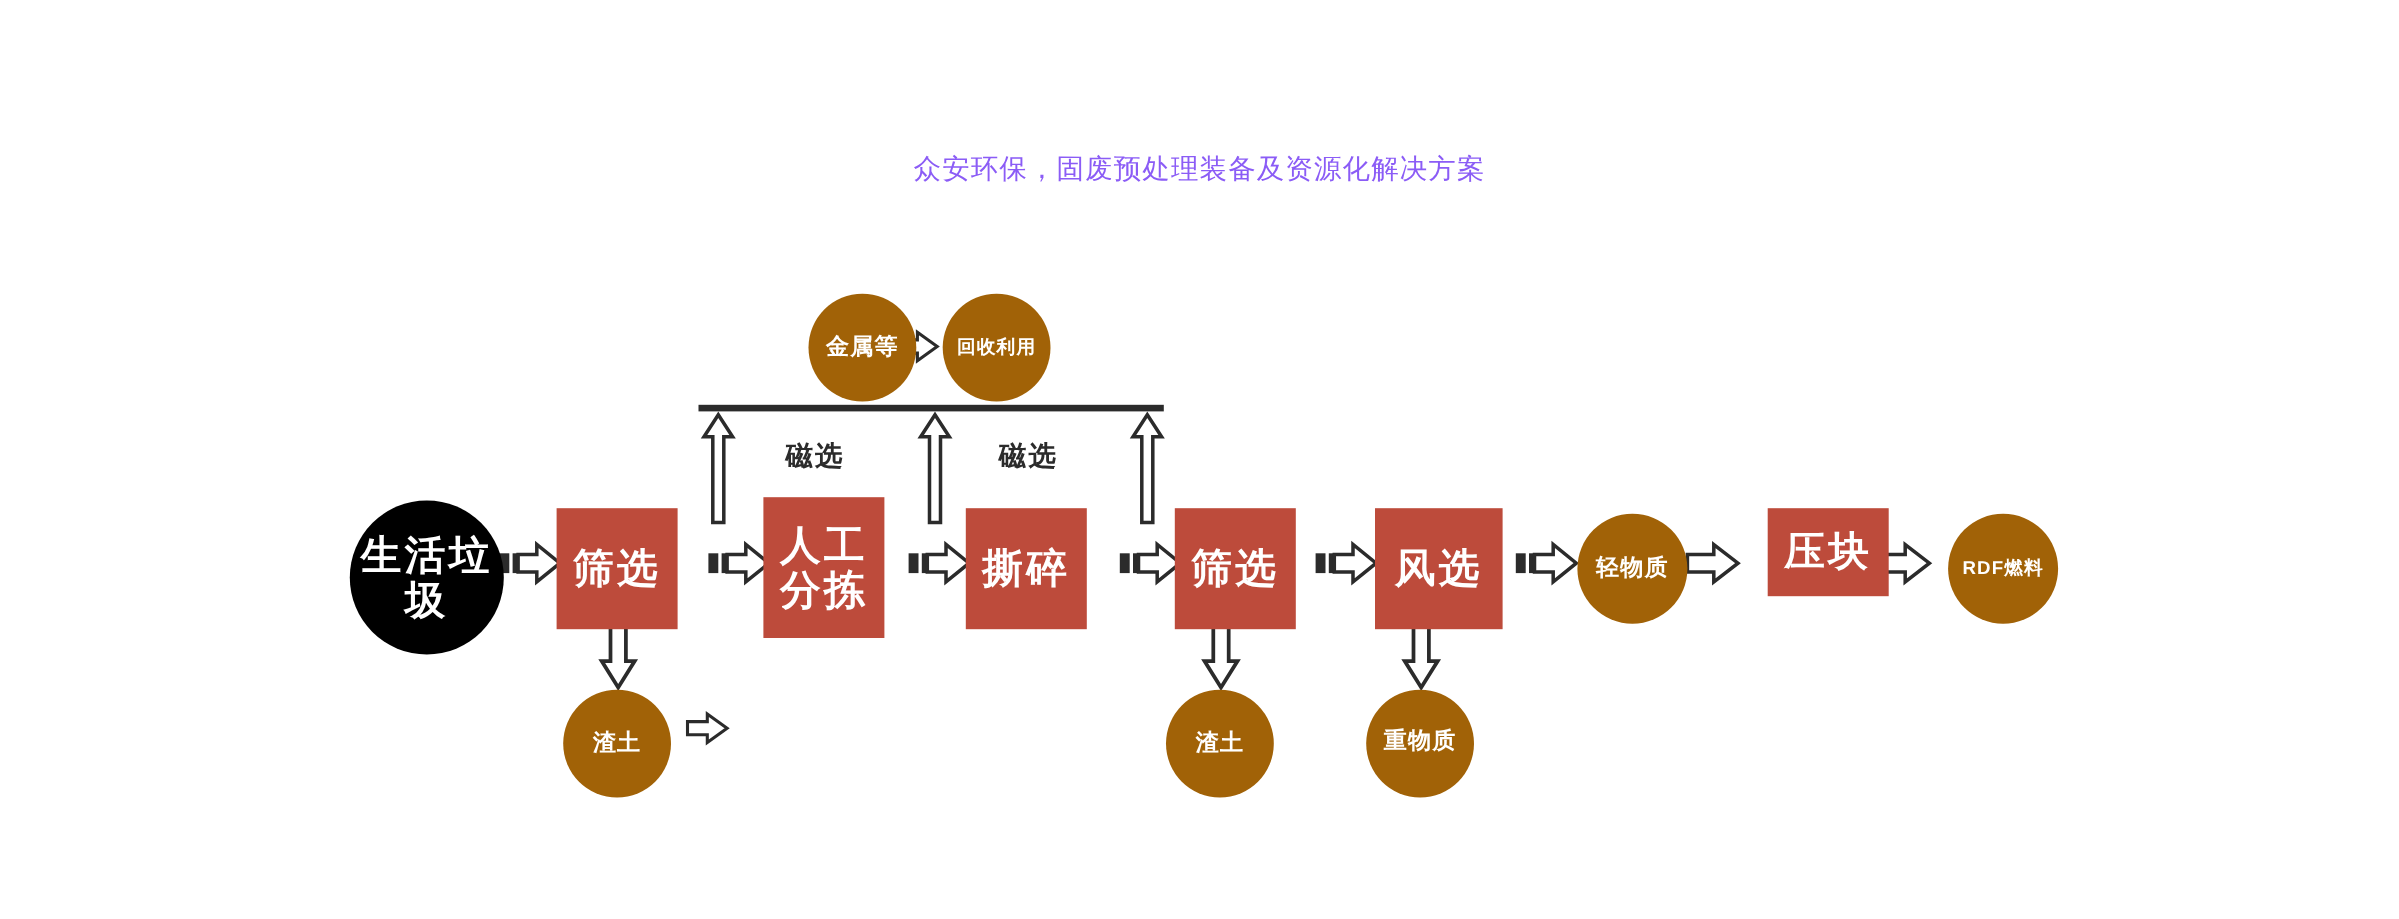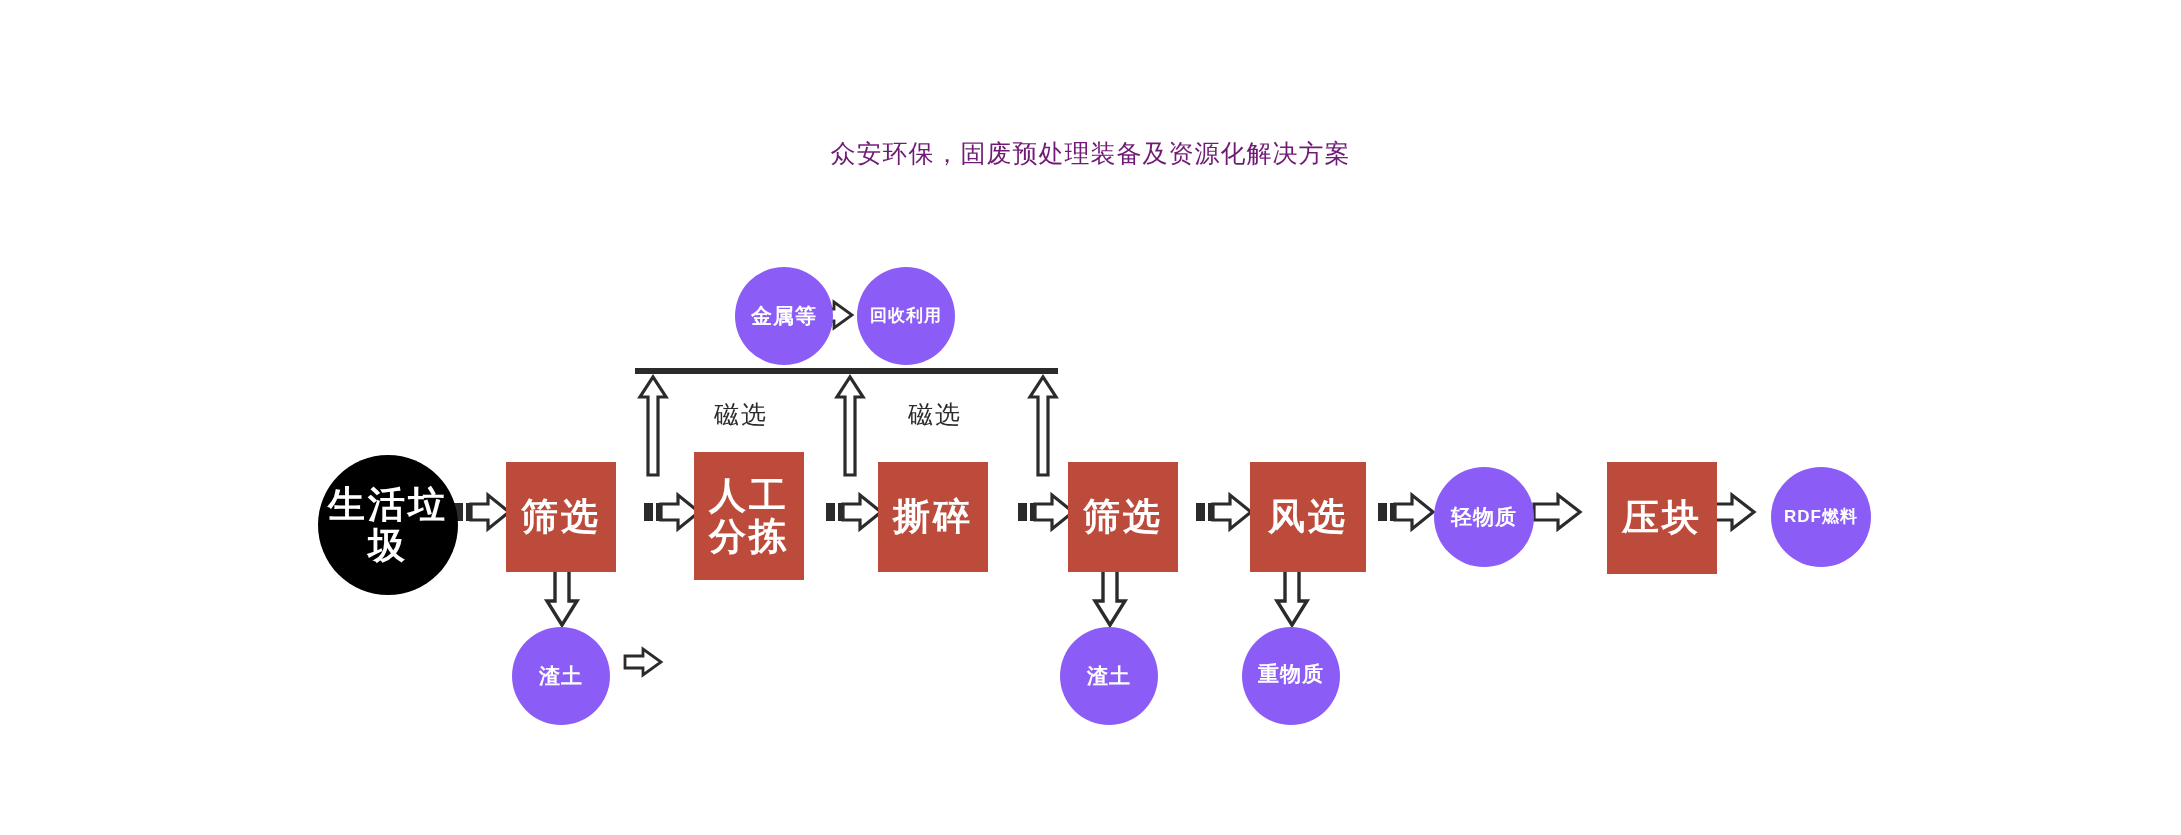--- a/index.html
+++ b/index.html
@@ -32,21 +32,21 @@
     white-space: nowrap;
   }
   #subtitle {
     position: absolute;
     top: 137px;
     left: 0;
     width: 2181px;
     text-align: center;
     font-family: "Liberation Serif", "DejaVu Serif", serif;
     font-size: 25px;
-    color: #701a75;
+    color: #8b5cf6;
     letter-spacing: 1px;
     white-space: nowrap;
   }
 
   
   #watermark {
     position: absolute;
     left: 955px;
     top: 352px;
     width: 620px;
@@ -82,35 +82,35 @@
     position: absolute;
     display: flex;
     align-items: center;
     justify-content: center;
     text-align: center;
     color: #ffffff;
     font-weight: bold;
     line-height: 1.12;
     z-index: 4;
   }
-  .circle { border-radius: 50%; background: #8b5cf6; }
+  .circle { border-radius: 50%; background: #a16207; }
   .circle-main { background: #000000; }
   .box { background: #BD4B3B; }
 
   .node.big      { font-size: 37px; letter-spacing: 3px; }
   .node.med      { font-size: 21px; letter-spacing: 1px; }
   .node.small    { font-size: 17px; letter-spacing: 1px; }
 
   
   #arrows { position: absolute; left: 0; top: 0; width: 2181px; height: 835px; z-index: 2; }
 
   .stage-label {
     position: absolute;
     font-size: 25px;
-    font-weight: normal;
+    font-weight: bold;
     color: #2b2b2b;
     letter-spacing: 2px;
     z-index: 3;
     white-space: nowrap;
   }
 </style>
 </head>
 <body>
 
 <div id="stage">
@@ -218,21 +218,21 @@
   </div>
 
   <div class="node box big" style="left:878px; top:462px; width:110px; height:110px;">撕碎</div>
 
   <div class="node box big" style="left:1068px; top:462px; width:110px; height:110px;">筛选</div>
 
   <div class="node box big" style="left:1250px; top:462px; width:116px; height:110px;">风选</div>
 
   <div class="node circle med" style="left:1434px; top:467px; width:100px; height:100px;">轻物质</div>
 
-  <div class="node box big" style="left:1607px; top:462px; width:110px; height:112px;">压块</div>
+  <div class="node box big" style="left:1607px; top:462px; width:110px; height:80px;">压块</div>
 
   <div class="node circle small" style="left:1771px; top:467px; width:100px; height:100px;">RDF燃料</div>
 
   <div class="node circle med" style="left:512px; top:627px; width:98px; height:98px;">渣土</div>
 
 
   <div class="node circle med" style="left:1060px; top:627px; width:98px; height:98px;">渣土</div>
 
   <div class="node circle med" style="left:1242px; top:627px; width:98px; height:98px;font-family:Liberation Mono, monospace;">重物质</div>
 

